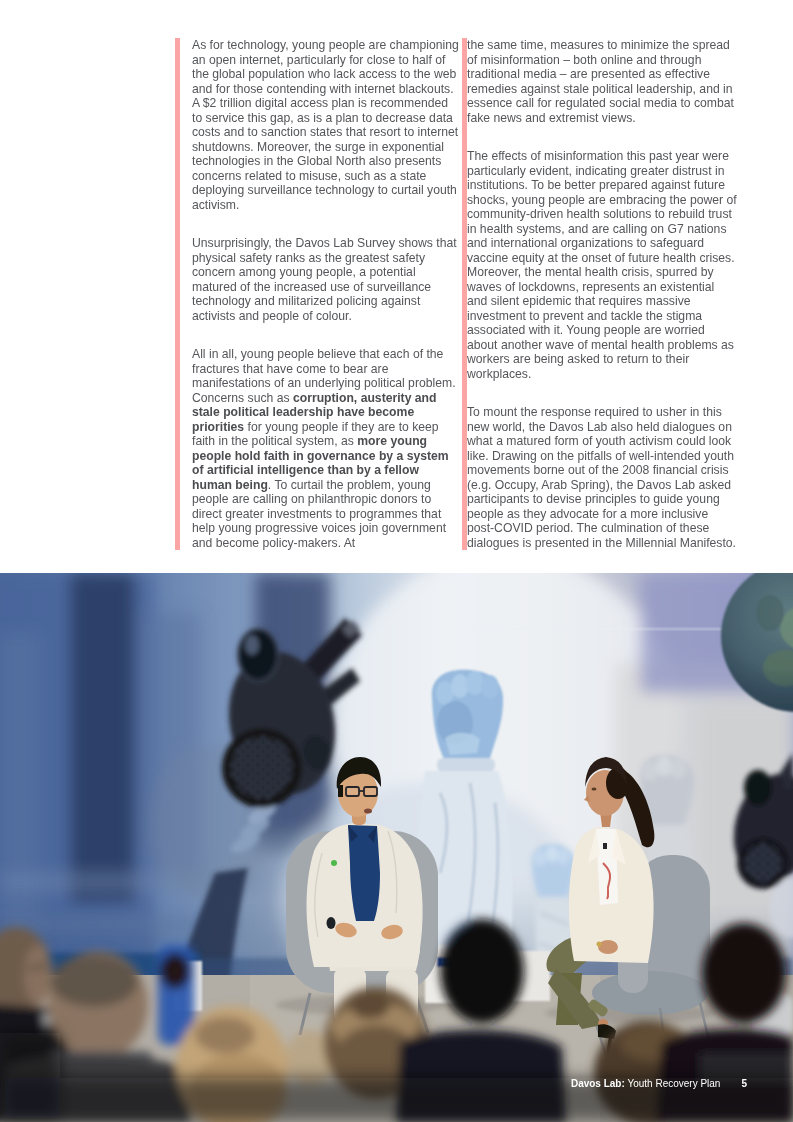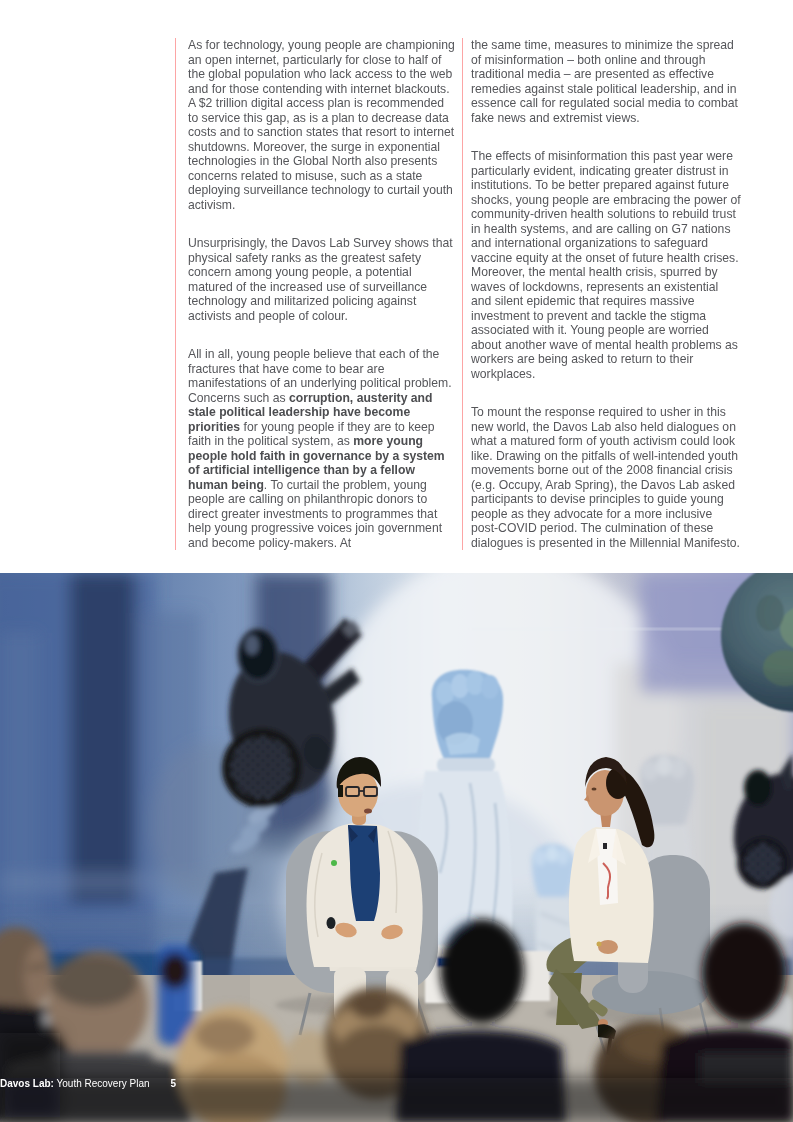--- a/index.html
+++ b/index.html
@@ -1,26 +1,26 @@
 <!DOCTYPE html>
 <html><head>
 <meta charset="utf-8">
 <style>
   html,body{margin:0;padding:0;}
   body{width:793px;height:1122px;background:#ffffff;font-family:"Liberation Sans",sans-serif;position:relative;overflow:hidden;}
   .page{position:absolute;inset:0;background:#ffffff;overflow:hidden;}
-  .textcol{position:absolute;top:38px;border-left:1px solid #fca5a5;color:#55565a;font-size:12.2px;line-height:14.5px;}
+  .textcol{position:absolute;top:38px;border-left:5px solid #fca5a5;color:#55565a;font-size:12.2px;line-height:14.5px;}
   .textcol p{margin:0 0 24px 0;}
   .textcol p:last-child{margin-bottom:0;}
   .textcol b{font-weight:bold;color:#4c4d50;}
   #col-left{left:175px;width:267px;padding-left:12px;}
-  #col-right{left:462px;width:270px;padding-left:8px;}
+  #col-right{left:462px;width:270px;padding-left:0;}
   .photo{position:absolute;left:0;top:573px;width:793px;height:549px;line-height:0;}
   .photo svg{display:block;}
-  .footer{position:absolute;top:1078px;left:0;width:747px;display:flex;align-items:baseline;gap:21px;color:#ffffff;font-size:10px;line-height:12px;}
+  .footer{position:absolute;top:1078px;left:0;width:747px;display:flex;justify-content:flex-end;align-items:baseline;gap:21px;color:#ffffff;font-size:10px;line-height:12px;}
   .footer .bold{font-weight:bold;}
 </style>
 </head>
 <body>
 
 <div class="page">
 
   <div class="textcol" id="col-left">
       <p><span>As for technology, young people are championing an open internet, particularly for close to half of the global population who lack access to the web and for those contending with internet blackouts. A $2 trillion digital access plan is recommended to service this gap, as is a plan to decrease data costs and to sanction states that resort to internet shutdowns. Moreover, the surge in exponential technologies in the Global North also presents concerns related to misuse, such as a state deploying surveillance technology to curtail youth activism.</span></p>
       <p><span>Unsurprisingly, the Davos Lab Survey shows that physical safety ranks as the greatest safety concern among young people, a potential matured of the increased use of surveillance technology and militarized policing against activists and people of colour.</span></p>

